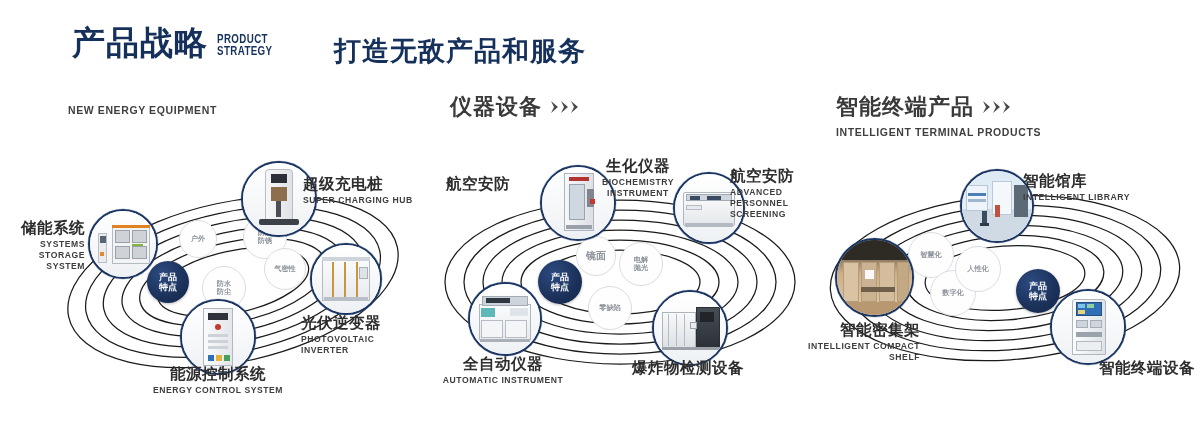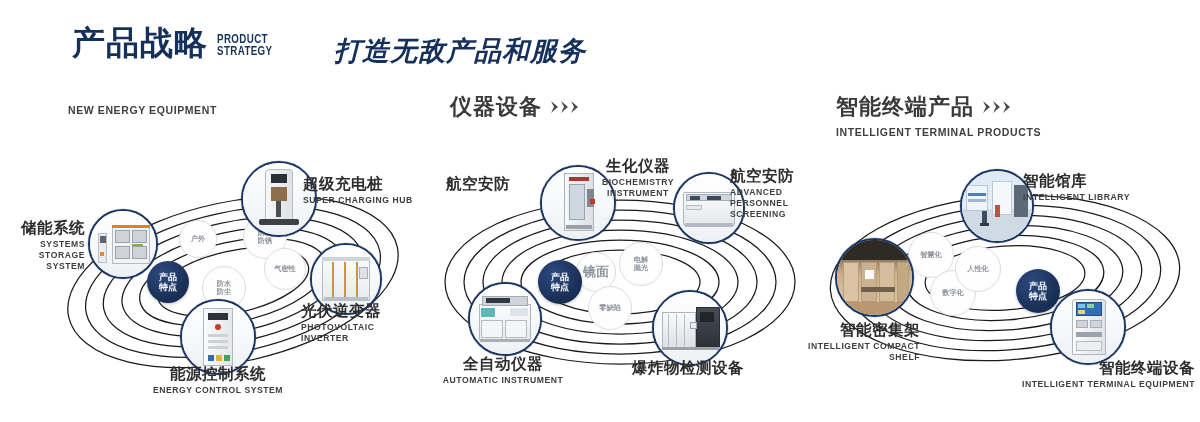--- a/index.html
+++ b/index.html
@@ -23,21 +23,20 @@
   .hdr-en{
     margin-left:9px;margin-bottom:2px;
     color:#16305c;font-weight:bold;font-size:12.5px;line-height:12px;
     letter-spacing:.5px;transform:scaleX(.78);transform-origin:left bottom;
     font-family:"Liberation Sans",sans-serif;
   }
   .hdr-sub{
     position:absolute;left:334px;top:33px;
     font-size:27px;font-weight:bold;color:#16305c;letter-spacing:1px;
     font-family:"DejaVu Sans","Liberation Sans",sans-serif;
-    font-style:italic;
   }
 
   
   .sect{position:absolute;}
   .sect .s-cn{
     font-size:22px;font-weight:bold;color:#3a3a3a;letter-spacing:1px;
     display:flex;align-items:center;line-height:1;
     font-family:"DejaVu Sans","Liberation Sans",sans-serif;
   }
   .chev{margin-left:9px;display:inline-flex;align-items:center;}
@@ -214,21 +213,21 @@
         <div class="sky"></div>
         <div style="left:10px;top:12px;width:48px;height:44px;background:linear-gradient(180deg,#fbfbfc,#e7eaee);border:1px solid #b5bac1;"></div>
         <div style="left:10px;top:12px;width:48px;height:4px;background:#cfd4da;"></div>
         <div style="left:20px;top:17px;width:1.5px;height:38px;background:#c9953f;"></div>
         <div style="left:32px;top:17px;width:1.5px;height:38px;background:#c9953f;"></div>
         <div style="left:44px;top:17px;width:1.5px;height:38px;background:#c9953f;"></div>
         <div style="left:47px;top:22px;width:9px;height:12px;background:#dfe3e8;border:.5px solid #a9b0b8;"></div>
         <div style="left:12px;top:52px;width:44px;height:4px;background:#b9bfc6;"></div>
       </div>
     </div>
-    <div class="nlabel" style="left:246px;top:143px;">
+    <div class="nlabel" style="left:246px;top:155px;">
       <div class="n-cn">光伏逆变器</div>
       <div class="n-en" style="white-space:pre-line;">PHOTOVOLTAIC INVERTER</div>
     </div>
 
     <div class="node" style="left:125px;top:139px;width:72px;height:72px;">
       <div class="art">
         <div class="sky"></div>
         <div style="left:21px;top:7px;width:30px;height:58px;background:linear-gradient(90deg,#fafbfc,#e3e6ea);border:1px solid #b2b7bf;"></div>
         <div style="left:26px;top:12px;width:20px;height:7px;background:#2e333b;"></div>
         <div style="left:33px;top:23px;width:6px;height:6px;border-radius:50%;background:#c23b2e;"></div>
@@ -254,21 +253,21 @@
           <ellipse cx="190" cy="122" rx="175" ry="82"></ellipse>
           <ellipse cx="190" cy="122" rx="156" ry="72"></ellipse>
           <ellipse cx="190" cy="122" rx="137" ry="62"></ellipse>
           <ellipse cx="190" cy="122" rx="118" ry="52"></ellipse>
           <ellipse cx="190" cy="122" rx="99" ry="42"></ellipse>
           <ellipse cx="190" cy="122" rx="80" ry="32"></ellipse>
         </g>
       </svg>
     </div>
 
-    <div class="feat" style="left:146px;top:92px;width:38px;height:38px;font-size:13px;">
+    <div class="feat" style="left:146px;top:76px;width:38px;height:38px;font-size:10px;">
       <span>镜面</span>
     </div>
     <div class="feat" style="left:189px;top:82px;width:42px;height:42px;font-size:7.2px;white-space:pre-line;">
       <span>电解
 抛光</span>
     </div>
     <div class="feat" style="left:158px;top:126px;width:42px;height:42px;font-size:7.2px;">
       <span>零缺陷</span>
     </div>
     <div class="core" style="left:108px;top:100px;width:44px;height:44px;font-size:9px;">
@@ -429,17 +428,16 @@
         <div style="left:35px;top:13px;width:7px;height:4px;background:#8fd0a8;"></div>
         <div style="left:26px;top:19px;width:7px;height:4px;background:#e6d27a;"></div>
         <div style="left:24px;top:29px;width:12px;height:8px;background:#cfd5dc;border:.5px solid #a6adb5;"></div>
         <div style="left:38px;top:29px;width:12px;height:8px;background:#cfd5dc;border:.5px solid #a6adb5;"></div>
         <div style="left:24px;top:41px;width:26px;height:5px;background:#9aa2ab;"></div>
         <div style="left:24px;top:50px;width:26px;height:10px;background:#eceff2;border:.5px solid #b4bac1;"></div>
       </div>
     </div>
     <div class="nlabel rightal" style="left:150px;top:200px;width:230px;">
       <div class="n-cn">智能终端设备</div>
-      <div class="n-en" style="white-space:pre-line;">INTELLIGENT TERMINAL EQUIPMENT</div>
     </div>
   </div>
 
 </div>
 
 </body></html>

